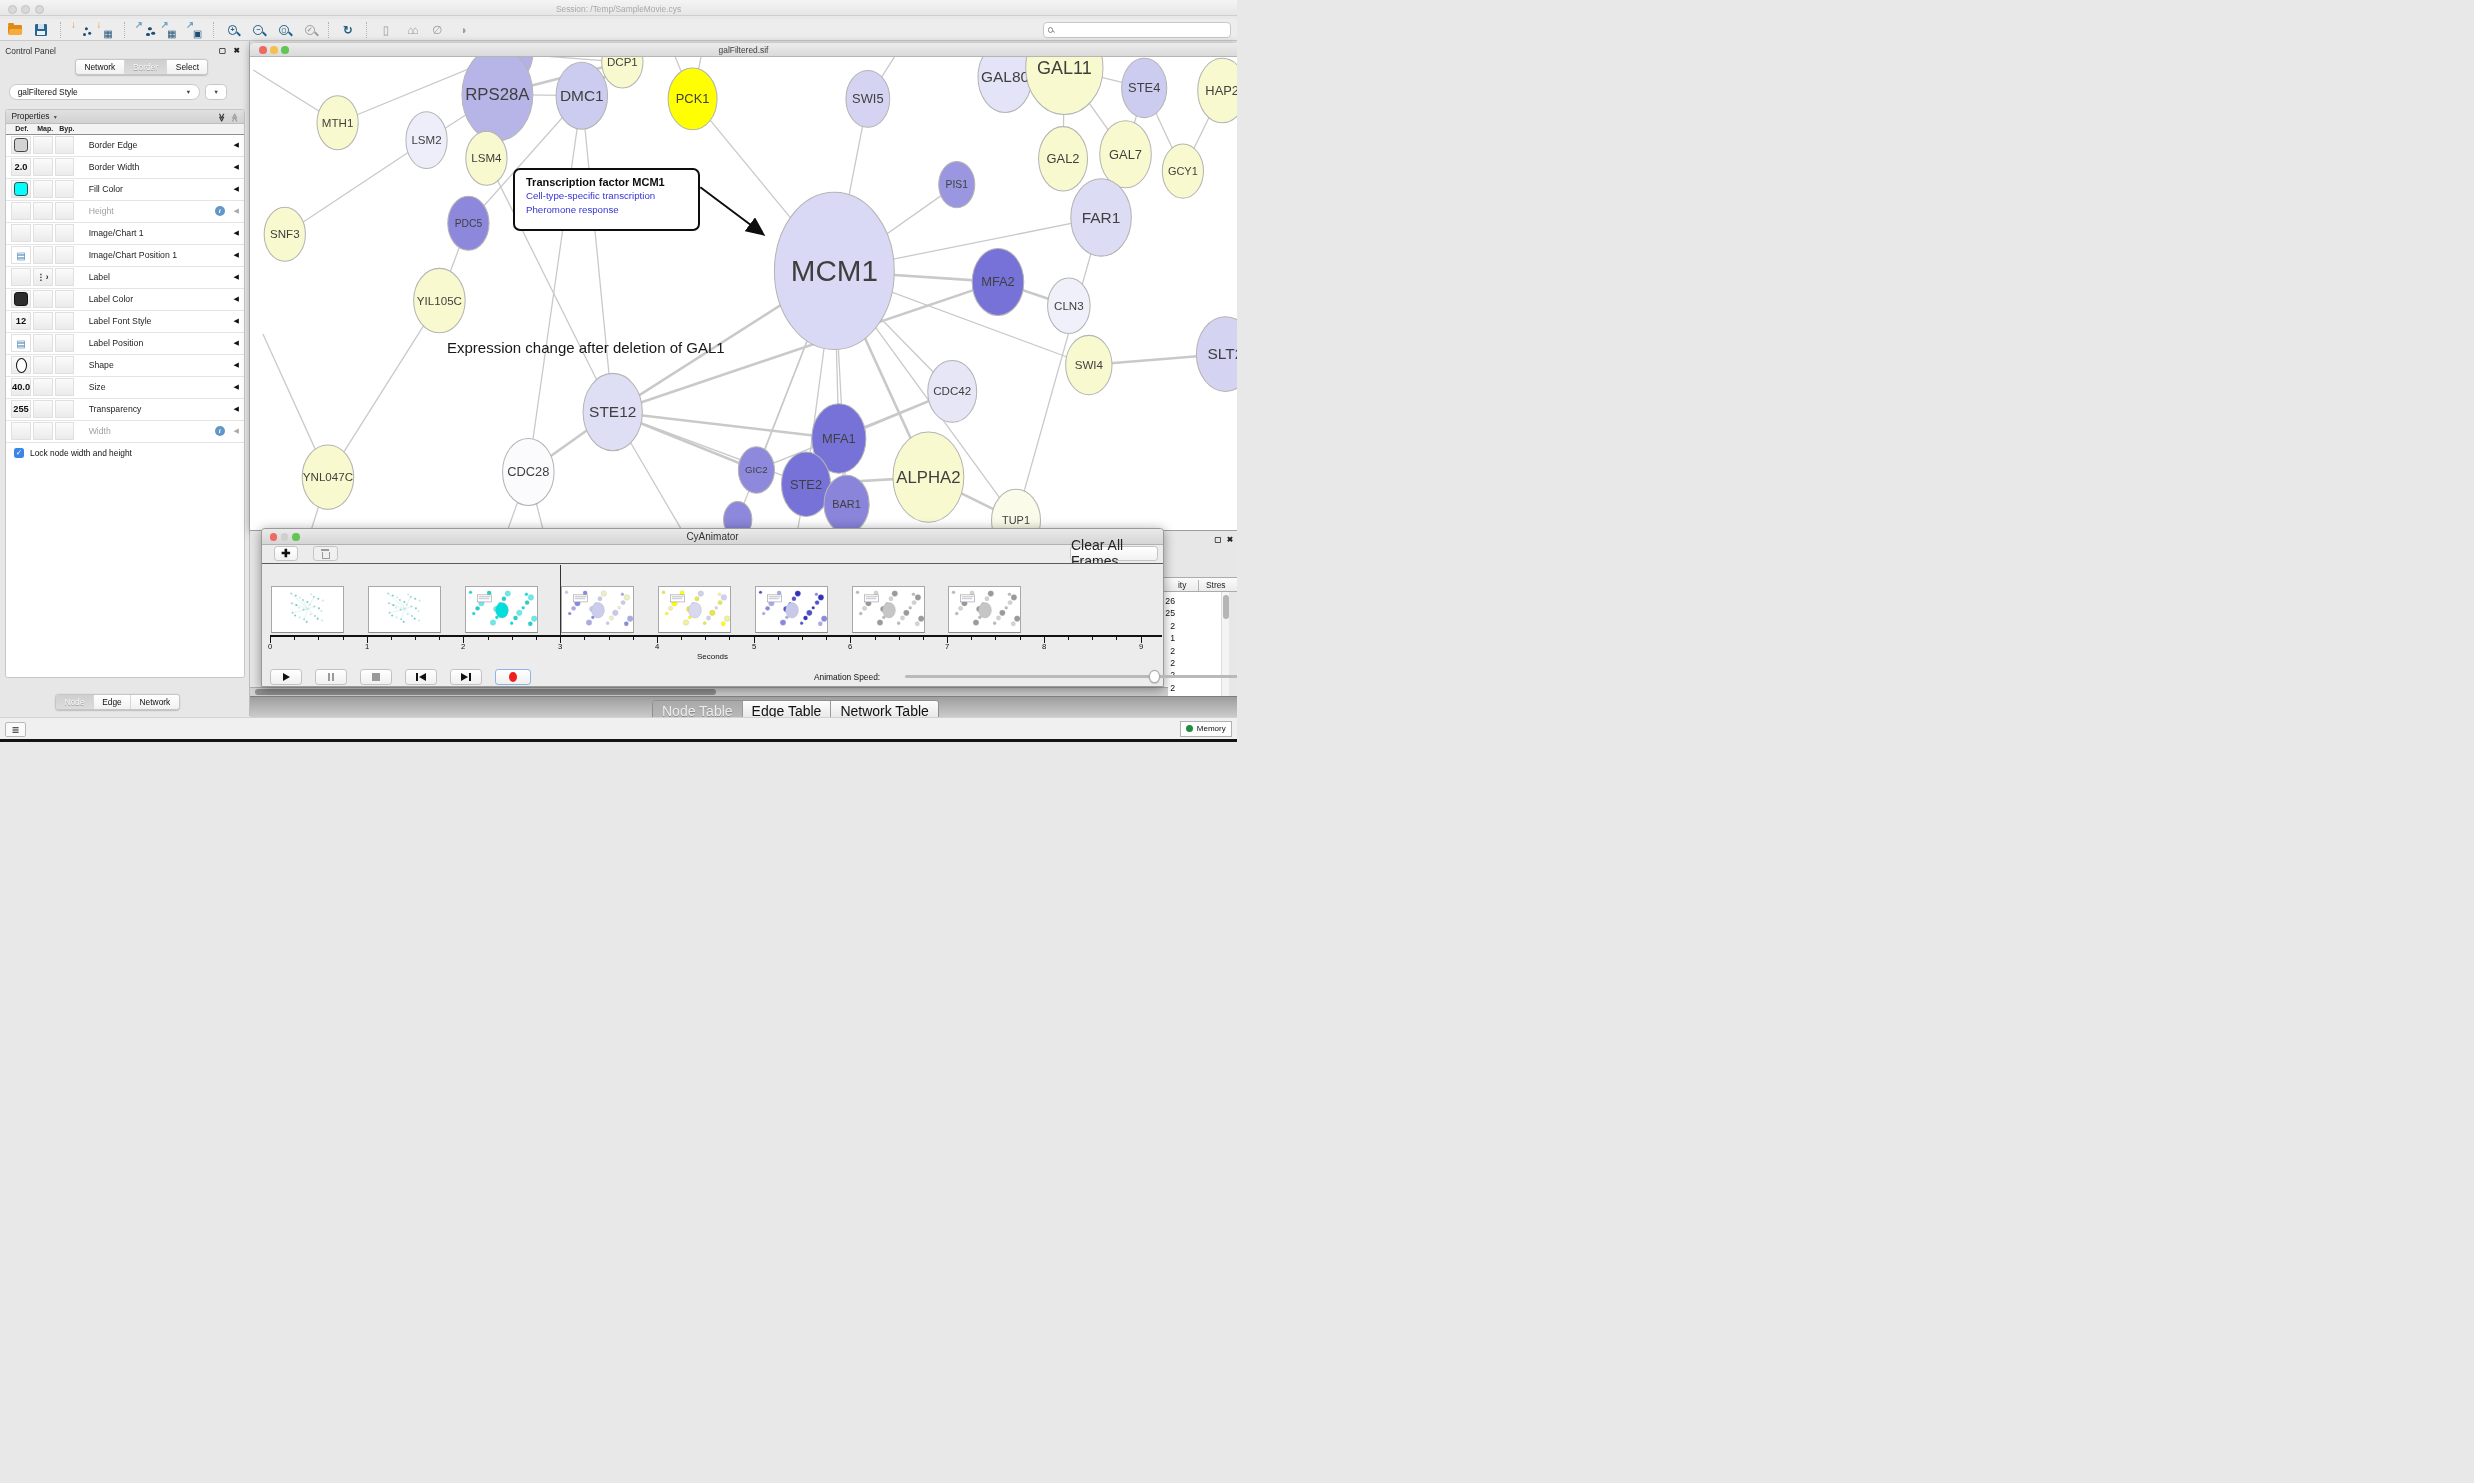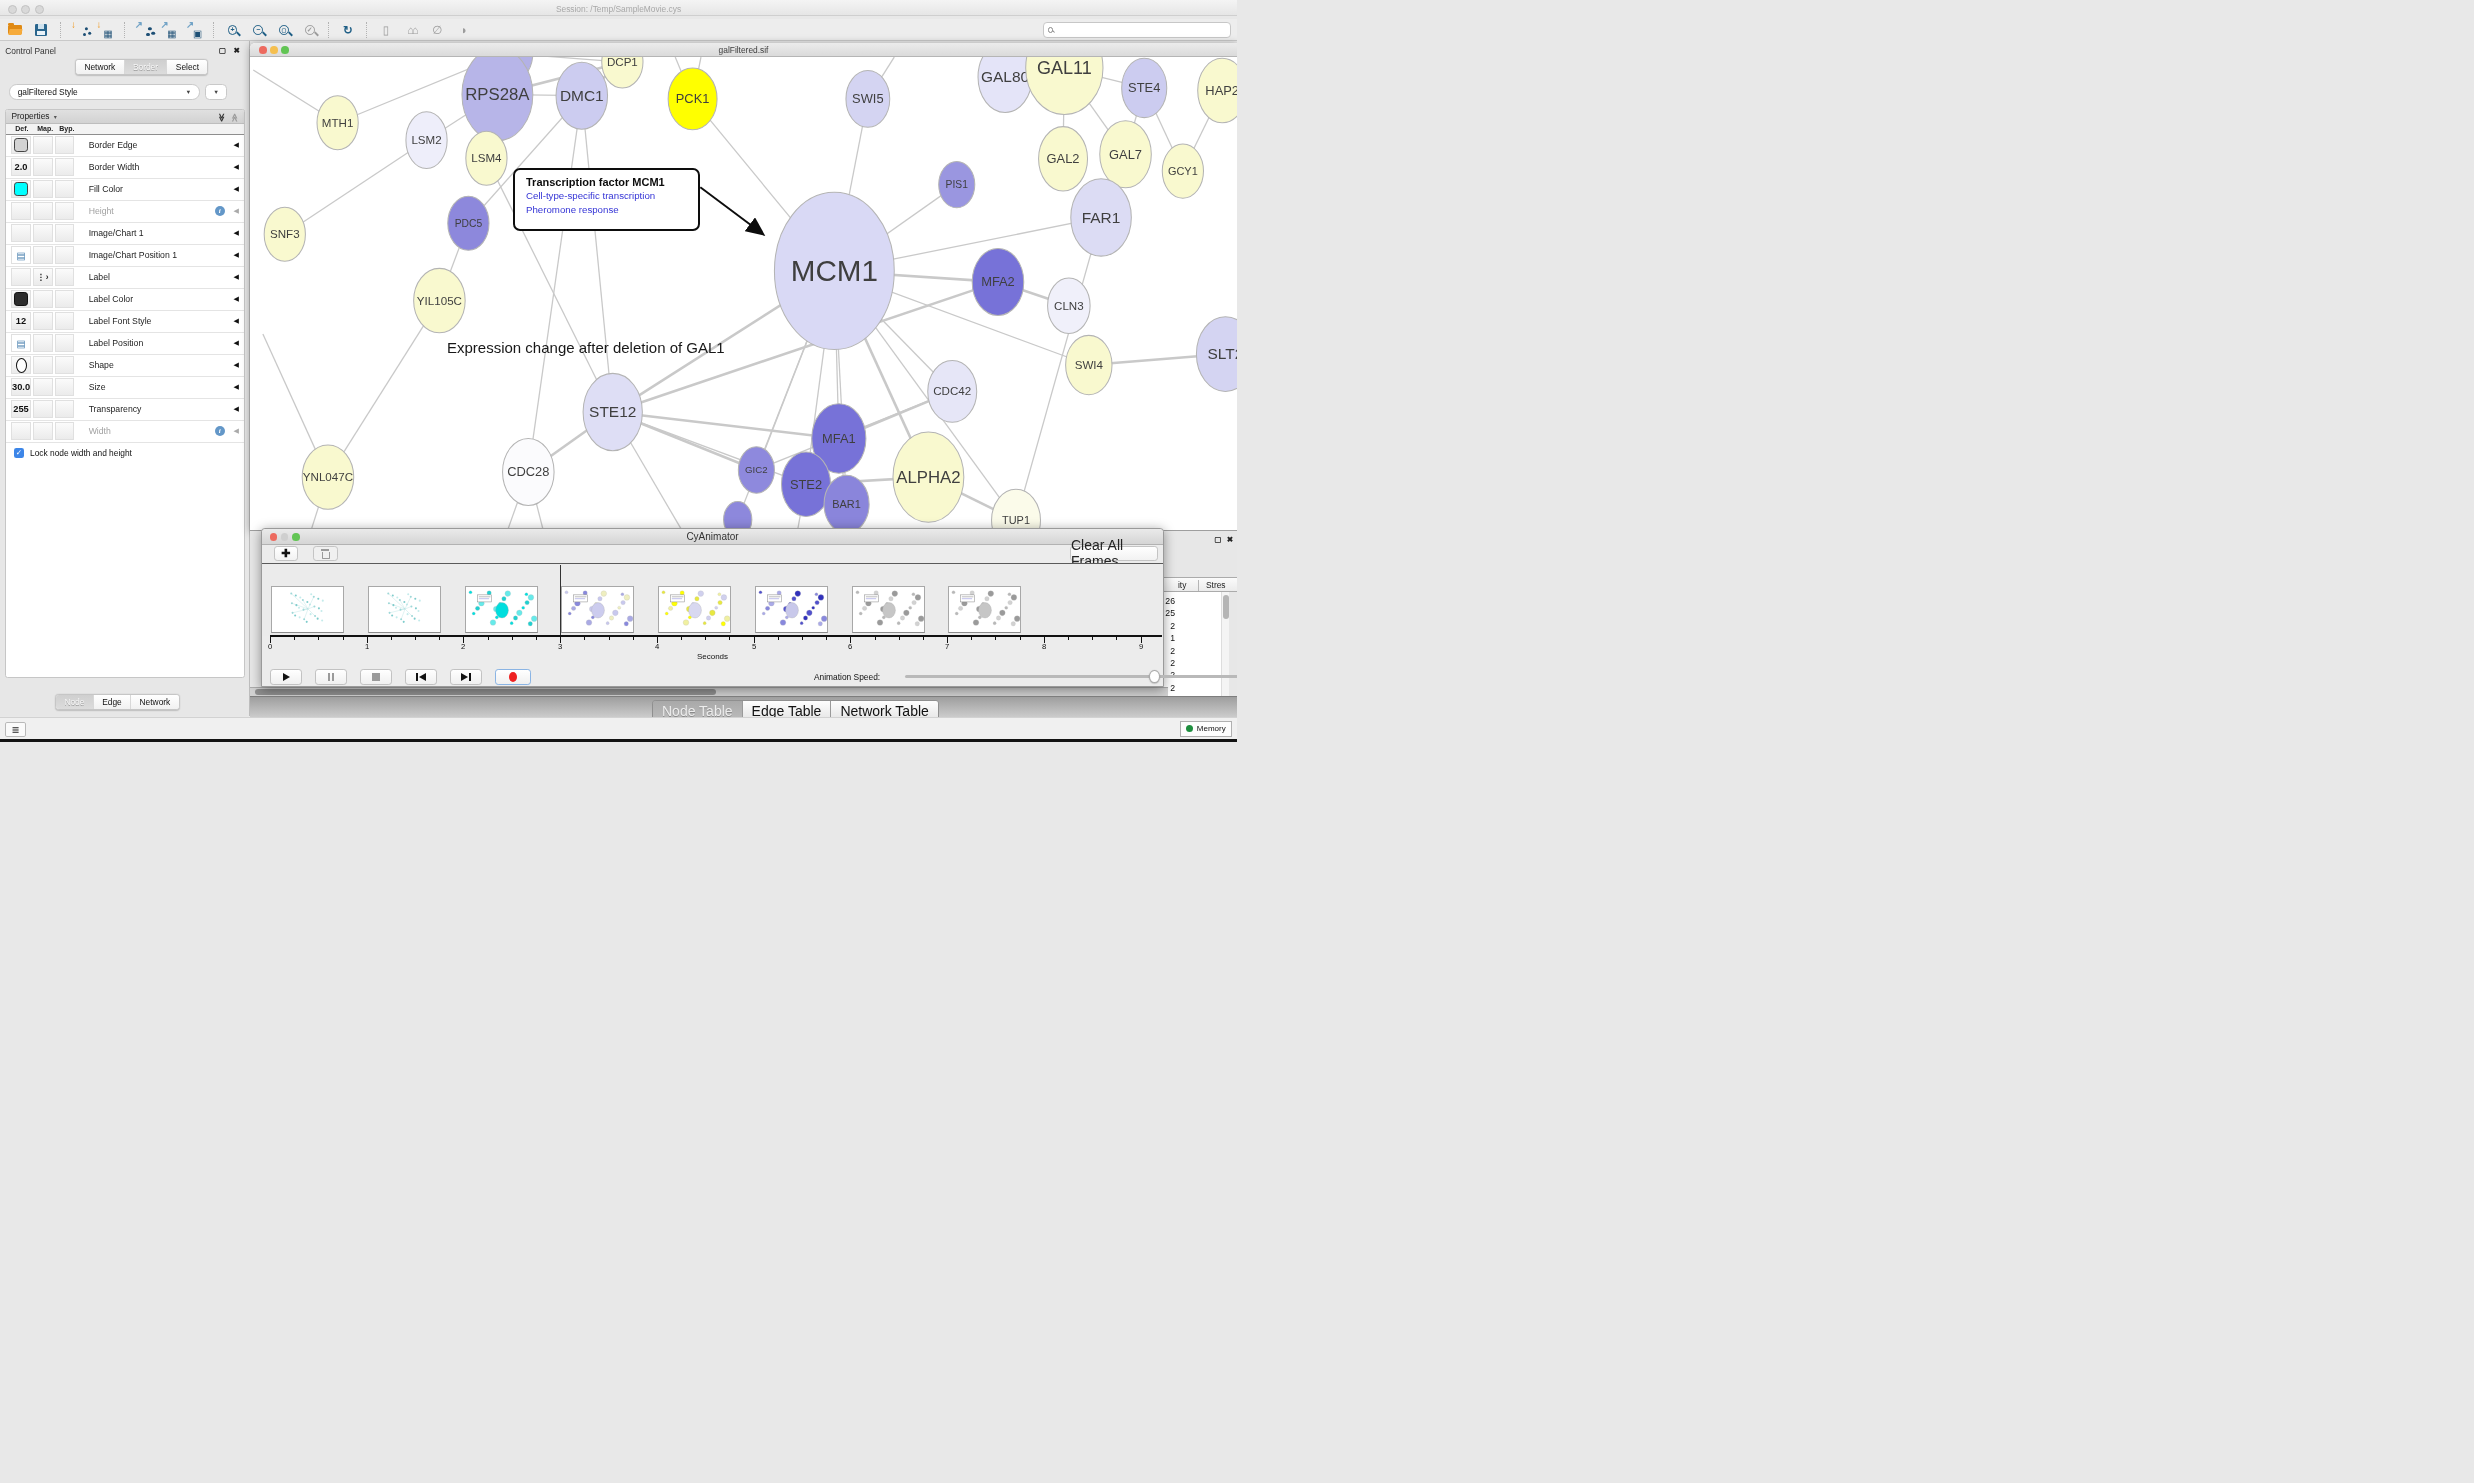--- a/index.html
+++ b/index.html
@@ -346,21 +346,21 @@
           <span class="pcell">
             <span class="ellipseicon"></span>
           </span>
           <span class="pcell"></span>
           <span class="pcell"></span>
           <span class="plabel">Shape</span>
           <span class="parrow">◀</span>
         </div>
         <div class="prow">
           <span class="pcell">
-            <span class="dtext">30.0</span>
+            <span class="dtext">40.0</span>
           </span>
           <span class="pcell"></span>
           <span class="pcell"></span>
           <span class="plabel">Size</span>
           <span class="parrow">◀</span>
         </div>
         <div class="prow">
           <span class="pcell">
             <span class="dtext">255</span>
           </span>

